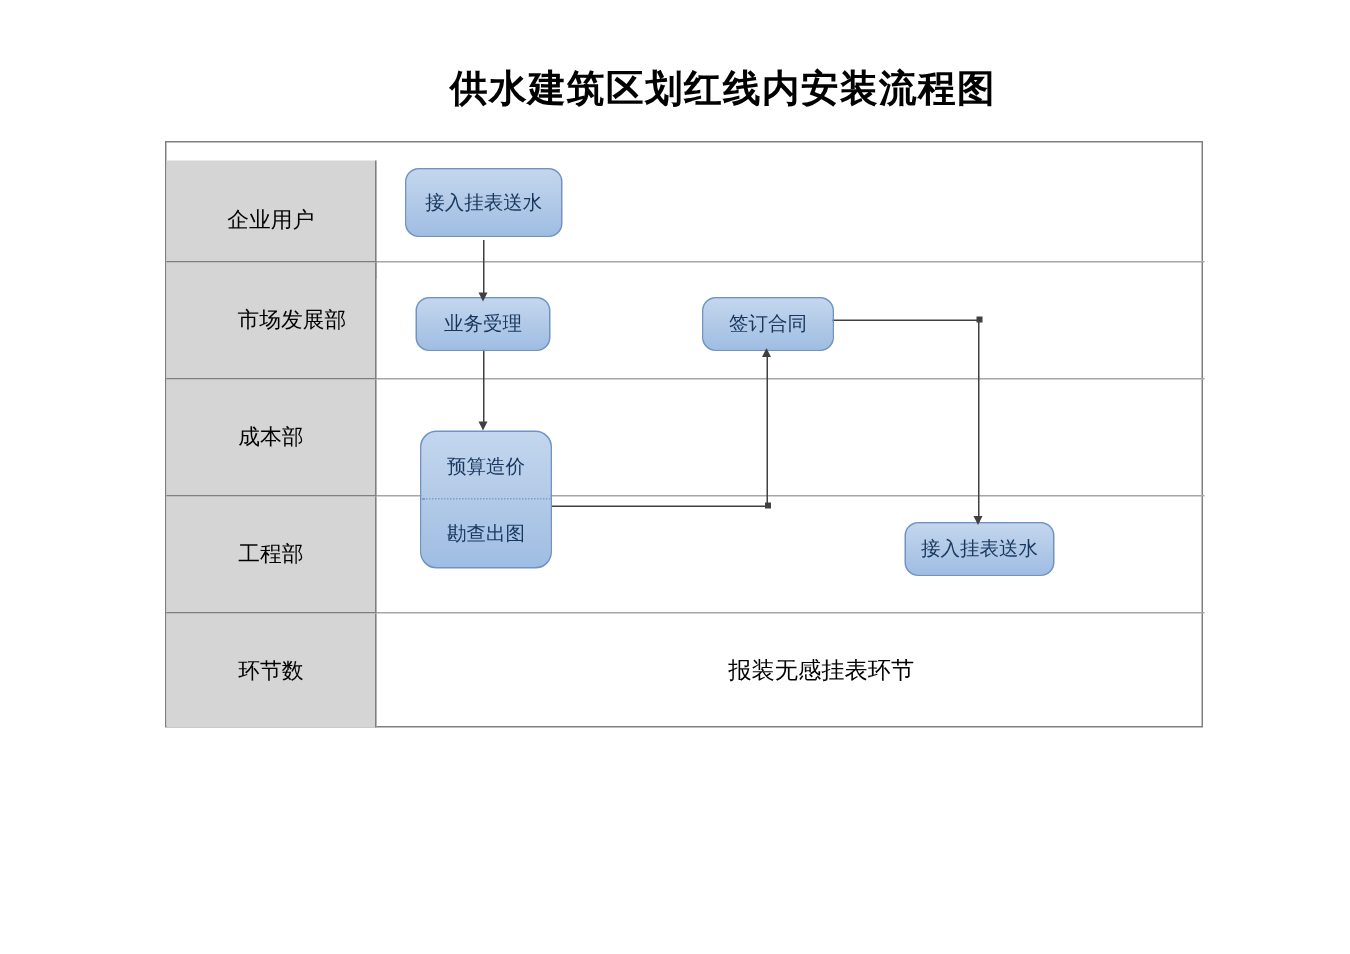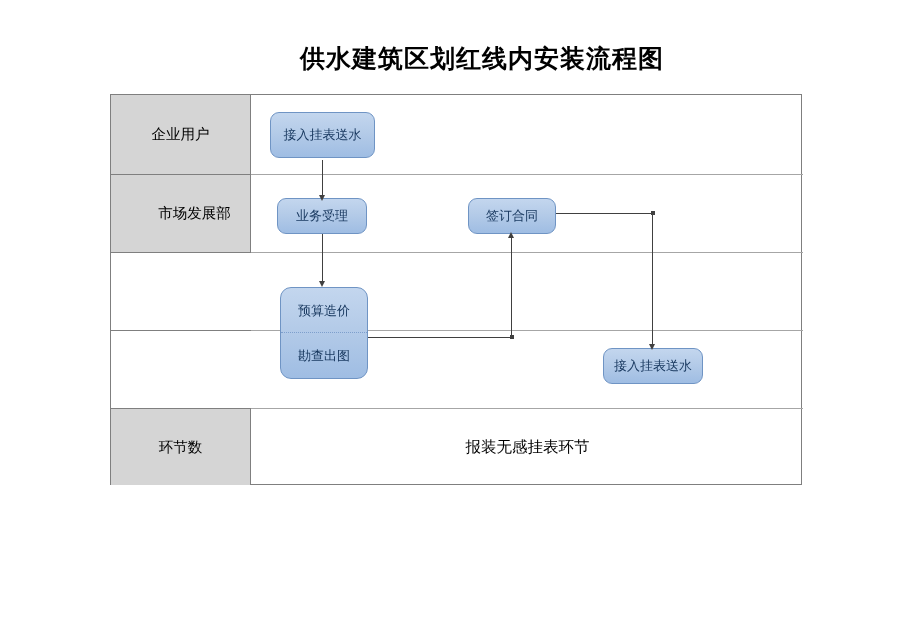--- a/index.html
+++ b/index.html
@@ -162,33 +162,35 @@
 
   <div class="title">供水建筑区划红线内安装流程图</div>
 
   <div class="table">
 
     <div class="row-line" style="top:79px;"></div>
     <div class="row-line" style="top:157px;"></div>
     <div class="row-line" style="top:235px;"></div>
     <div class="row-line" style="top:313px;"></div>
 
-    <div class="label-cell" style="top:0px;   height:79px;">企业用户</div>
+    <div class="label-cell" style="top:12px;   height:79px;">企业用户</div>
     <div class="label-sep" style="top:79px;"></div>
 
     <div class="label-cell" style="top:80px;  height:77px;padding-left:28px;">市场发展部</div>
     <div class="label-sep" style="top:157px;"></div>
 
+    <div class="label-cell" style="top:158px; height:77px;">成本部</div>
     <div class="label-sep" style="top:235px;"></div>
 
+    <div class="label-cell" style="top:236px; height:77px;">工程部</div>
     <div class="label-sep" style="top:313px;"></div>
 
     <div class="label-cell" style="top:314px; height:76px;">环节数</div>
 
-    <div class="summary-cell" style="top:314px; height:76px;">报装无感挂表环节</div>
+    <div class="summary-cell" style="top:314px; height:76px;padding-left:20px;">报装无感挂表环节</div>
   </div>
 
   <div class="conn v" style="left:322px; top:160px; height:38px;"></div>
   <div class="arrow down" style="left:319px; top:195px;"></div>
 
   <div class="conn v" style="left:322px; top:233px; height:51px;"></div>
   <div class="arrow down" style="left:319px; top:281px;"></div>
 
   <div class="conn h" style="left:368px; top:337px; width:145px;"></div>
   <div class="corner-dot" style="left:510px; top:335px;"></div>

